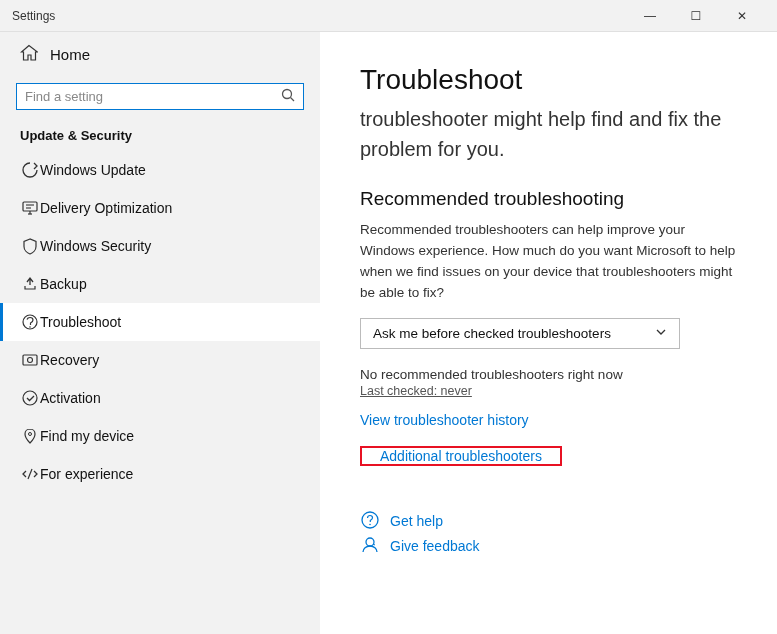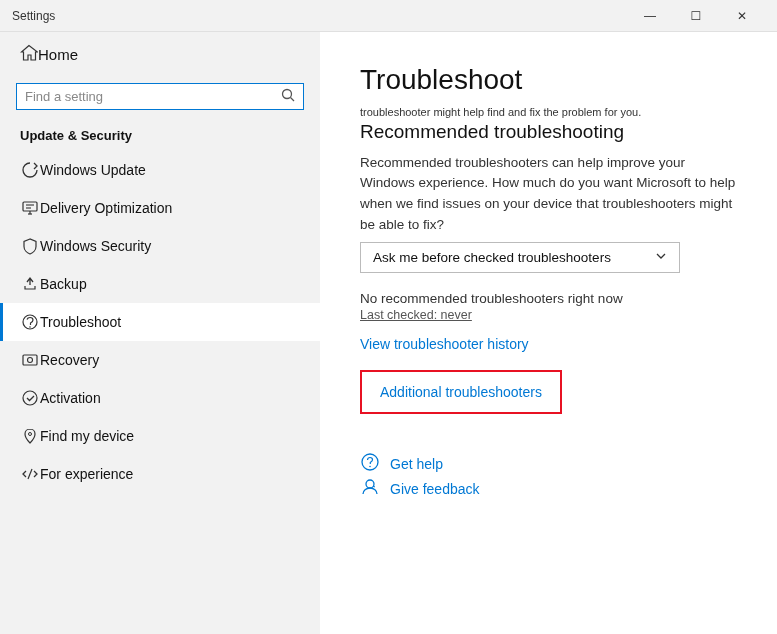--- a/index.html
+++ b/index.html
@@ -57,20 +57,21 @@
     .sidebar {
       width: 320px;
       background: #f2f2f2;
       flex-shrink: 0;
       padding: 0;
       overflow-y: auto;
     }
     .sidebar-home {
       display: flex;
       align-items: center;
+      gap: 12px;
       padding: 12px 20px;
       cursor: pointer;
       font-size: 15px;
       color: #111;
     }
     .search-box {
       margin: 6px 16px 12px 16px;
       display: flex;
       align-items: center;
       border: 1.5px solid #0078d4;
@@ -125,35 +126,36 @@
       overflow-y: auto;
       background: #fff;
     }
     .page-title {
       font-size: 28px;
       font-weight: 300;
       color: #111;
       margin-bottom: 8px;
     }
     .page-subtitle {
-      font-size: 11px;
-      color: #333;
+      font-size: 20px;
+      color: #333;
+      margin-bottom: 24px;
       line-height: 1.5;
     }
     .section-title {
       font-size: 19px;
       font-weight: 400;
       color: #111;
       margin-bottom: 10px;
     }
     .section-desc {
       font-size: 13.5px;
       color: #333;
       line-height: 1.55;
-      margin-bottom: 6px;
+      margin-bottom: 14px;
     }
     .dropdown-select {
       display: flex;
       align-items: center;
       justify-content: space-between;
       border: 1px solid #bbb;
       padding: 7px 12px;
       width: 320px;
       cursor: pointer;
       background: #fff;
@@ -175,23 +177,23 @@
     .link-blue {
       color: #0078d4;
       text-decoration: none;
       font-size: 14px;
       cursor: pointer;
       display: inline-block;
       margin-bottom: 18px;
     }
     .additional-troubleshooters-box {
       border: 2.5px solid #e81123;
-      padding: 12px 18px;
+      padding: 0 18px;
       display: inline-block;
-      margin-bottom: 16px;
+      margin-bottom: 22px;
     }
     .additional-troubleshooters-box a {
       color: #0078d4;
       text-decoration: none;
       font-size: 14px;
       cursor: pointer;
     }
     .help-links {
       display: flex;
       flex-direction: column;

